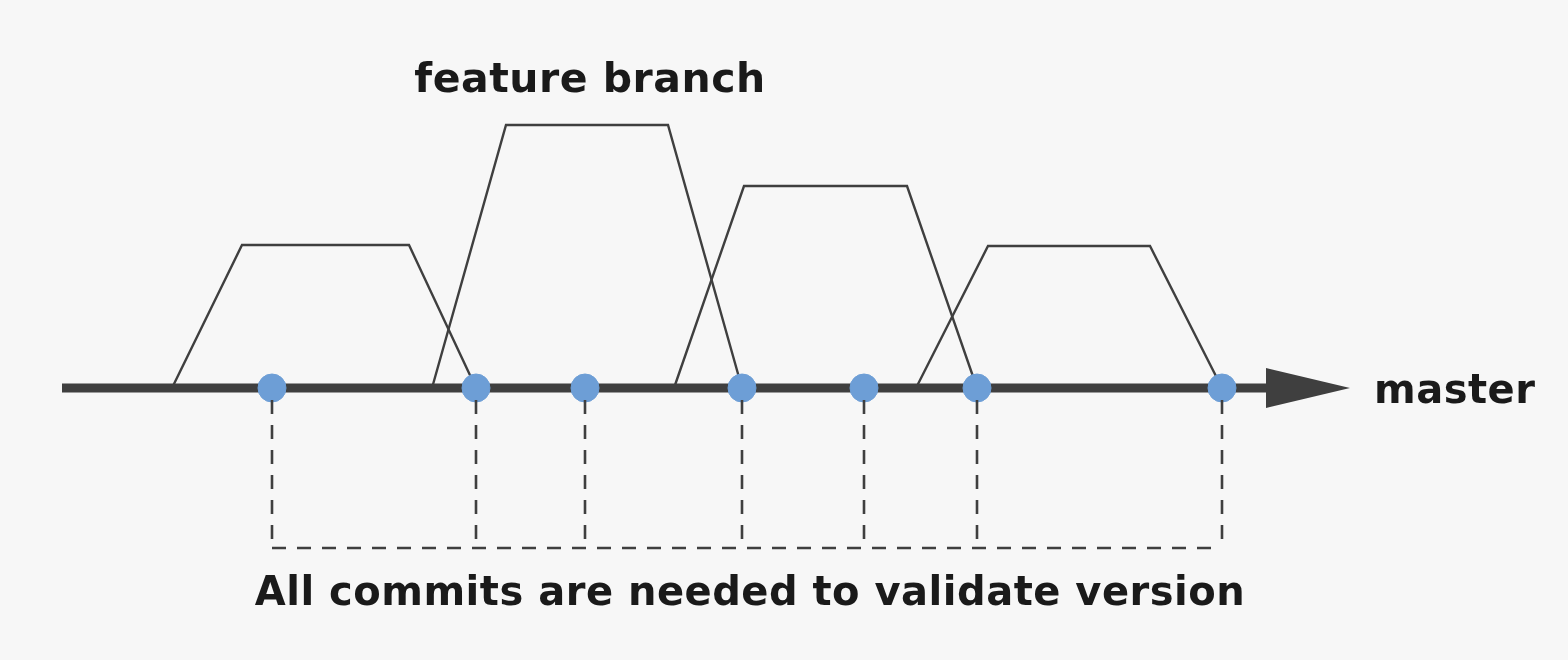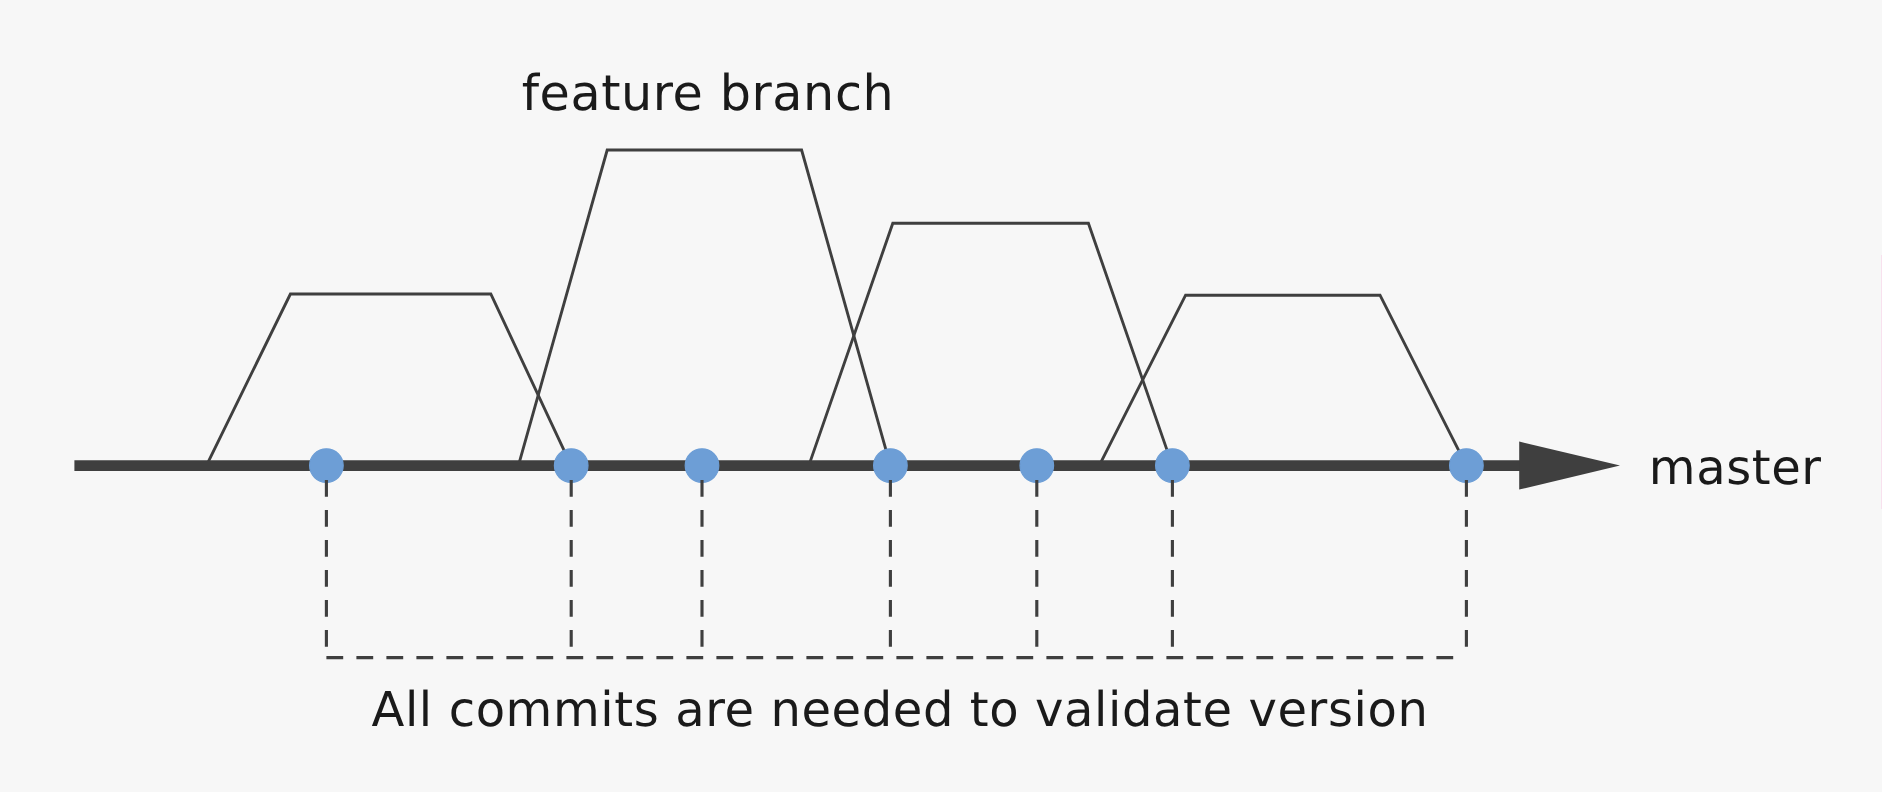--- a/index.html
+++ b/index.html
@@ -11,20 +11,21 @@
     height: 660px;
     background: #f7f7f7;
     font-family: "DejaVu Sans", sans-serif;
     overflow: hidden;
   }
   #diagram-root {
     position: relative;
     width: 1568px;
     height: 660px;
     background: #f9a8d4;
+    font-weight: bold;
   }
   svg.canvas {
     position: absolute;
     top: 0;
     left: 0;
     width: 1568px;
     height: 660px;
     display: block;
   }
   .label-text {

